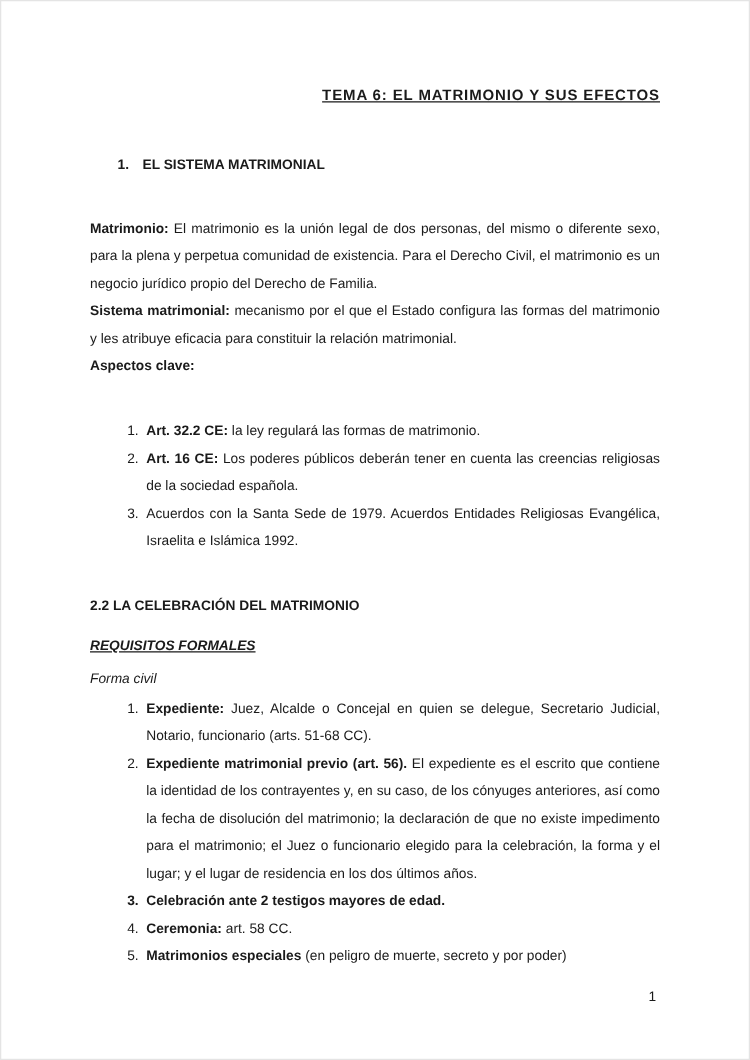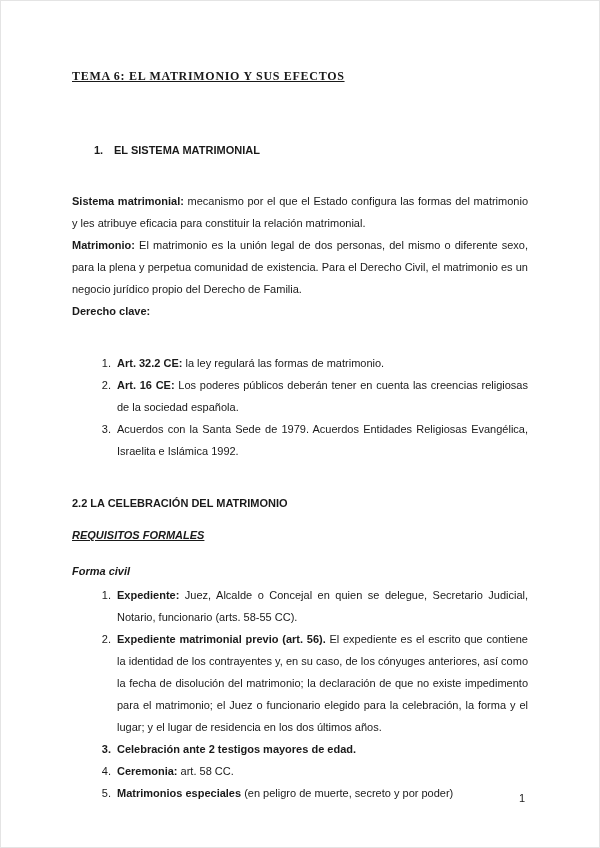--- a/index.html
+++ b/index.html
@@ -15,27 +15,26 @@
     width: 600px;
     height: 848px;
     background: #ffffff;
     border: 1px solid #e4e4e4;
     padding: 64px 71px 0 71px;
     font-size: 11px;
     line-height: 22px;
     overflow: hidden;
   }
   .doc-title {
-    text-align: left;
+    text-align: right;
     font-weight: bold;
     font-size: 12px;
     letter-spacing: 0.7px;
     text-decoration: underline;
-    margin-bottom: 52px;
-    font-family: Liberation Serif, serif;
+    margin-bottom: 34px;
   }
   .h-num {
     font-weight: bold;
     padding-left: 22px;
     margin-bottom: 29px;
   }
   .h-num .num { display: inline-block; min-width: 20px; }
   .h-plain {
     font-weight: bold;
     margin-bottom: 10px;
@@ -52,50 +51,50 @@
     text-align: justify;
     padding-left: 3px;
   }
   ol.num-list li .lead { font-weight: bold; }
   ol.num-list li.all-bold { font-weight: bold; }
   .gap-lg { height: 30px; }
   .sub-ital {
     font-weight: bold;
     font-style: italic;
     text-decoration: underline;
-    margin-bottom: 14px;
+    margin-bottom: 4px;
   }
-  .ital { font-style: italic; margin-bottom: 2px; font-weight: bold; }
+  .ital { font-style: italic; margin-bottom: 2px; }
   .page-number {
     position: absolute;
     right: 74px;
     bottom: 38px;
     font-size: 11px;
   }
 </style>
 </head>
 <body>
 
 <div class="page">
 
   <div class="doc-title">TEMA 6: EL MATRIMONIO Y SUS EFECTOS</div>
 
   <div class="h-num">
     <span class="num">1.</span><span>EL SISTEMA MATRIMONIAL</span>
   </div>
 
   <p class="para">
+    <strong class="lead">Matrimonio:</strong><span> El matrimonio es la unión legal de dos personas, del mismo o diferente sexo, para la plena y perpetua comunidad de existencia. Para el Derecho Civil, el matrimonio es un negocio jurídico propio del Derecho de Familia.</span>
+  </p>
+
+  <p class="para">
     <strong class="lead">Sistema matrimonial:</strong><span> mecanismo por el que el Estado configura las formas del matrimonio y les atribuye eficacia para constituir la relación matrimonial.</span>
   </p>
 
-  <p class="para">
-    <strong class="lead">Matrimonio:</strong><span> El matrimonio es la unión legal de dos personas, del mismo o diferente sexo, para la plena y perpetua comunidad de existencia. Para el Derecho Civil, el matrimonio es un negocio jurídico propio del Derecho de Familia.</span>
-  </p>
-
-  <div class="bold-line">Derecho clave:</div>
+  <div class="bold-line">Aspectos clave:</div>
 
 
   <div class="gap-lg"></div>
 
 
 
   <ol class="num-list">
     <li>
       <strong class="lead">Art. 32.2 CE:</strong><span> la ley regulará las formas de matrimonio.</span>
     </li>
@@ -110,21 +109,21 @@
   <div class="gap-lg"></div>
 
   <div class="h-plain">2.2 LA CELEBRACIÓN DEL MATRIMONIO</div>
 
   <div class="sub-ital">REQUISITOS FORMALES</div>
 
   <div class="ital">Forma civil</div>
 
   <ol class="num-list">
     <li>
-      <strong class="lead">Expediente:</strong><span> Juez, Alcalde o Concejal en quien se delegue, Secretario Judicial, Notario, funcionario (arts. 58-55 CC).</span>
+      <strong class="lead">Expediente:</strong><span> Juez, Alcalde o Concejal en quien se delegue, Secretario Judicial, Notario, funcionario (arts. 51-68 CC).</span>
     </li>
     <li>
       <strong class="lead">Expediente matrimonial previo (art. 56).</strong><span> El expediente es el escrito que contiene la identidad de los contrayentes y, en su caso, de los cónyuges anteriores, así como la fecha de disolución del matrimonio; la declaración de que no existe impedimento para el matrimonio; el Juez o funcionario elegido para la celebración, la forma y el lugar; y el lugar de residencia en los dos últimos años.</span>
     </li>
     <li class="all-bold">
       <strong class="lead">Celebración ante 2 testigos mayores de edad.</strong><span></span>
     </li>
     <li>
       <strong class="lead">Ceremonia:</strong><span> art. 58 CC.</span>
     </li>

